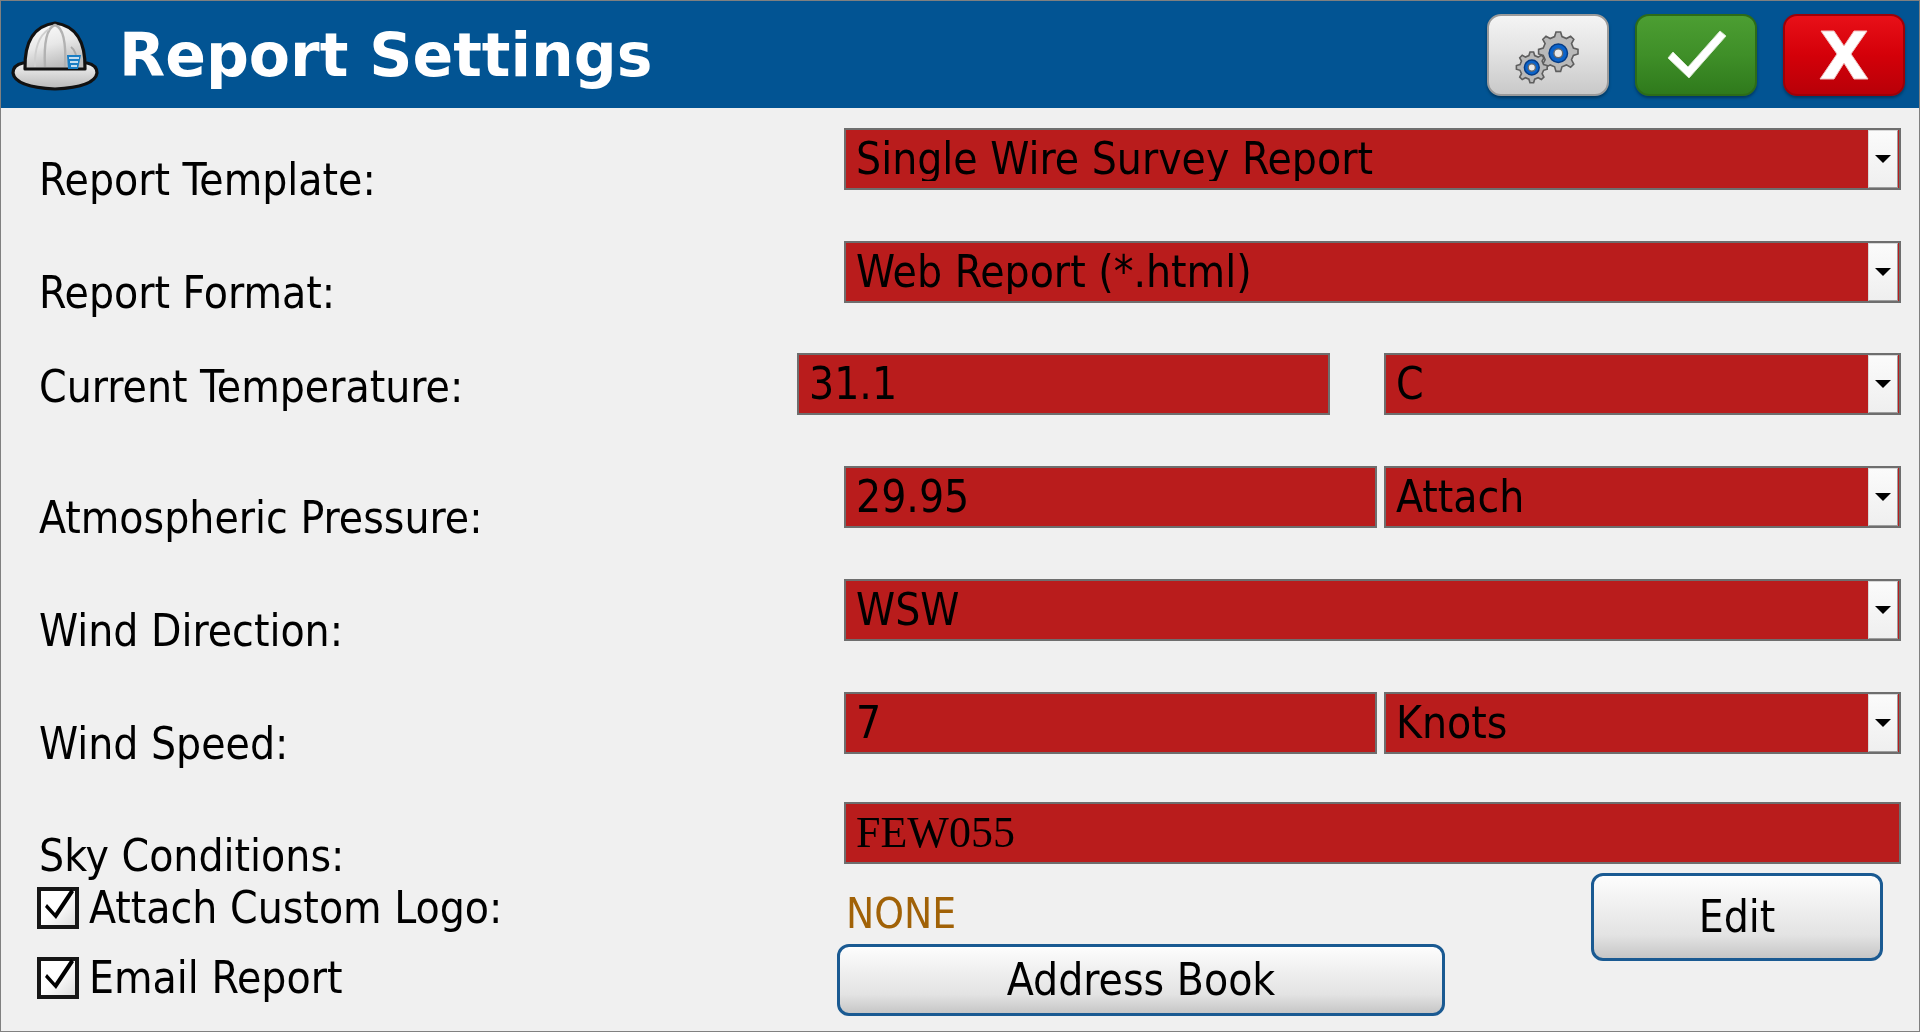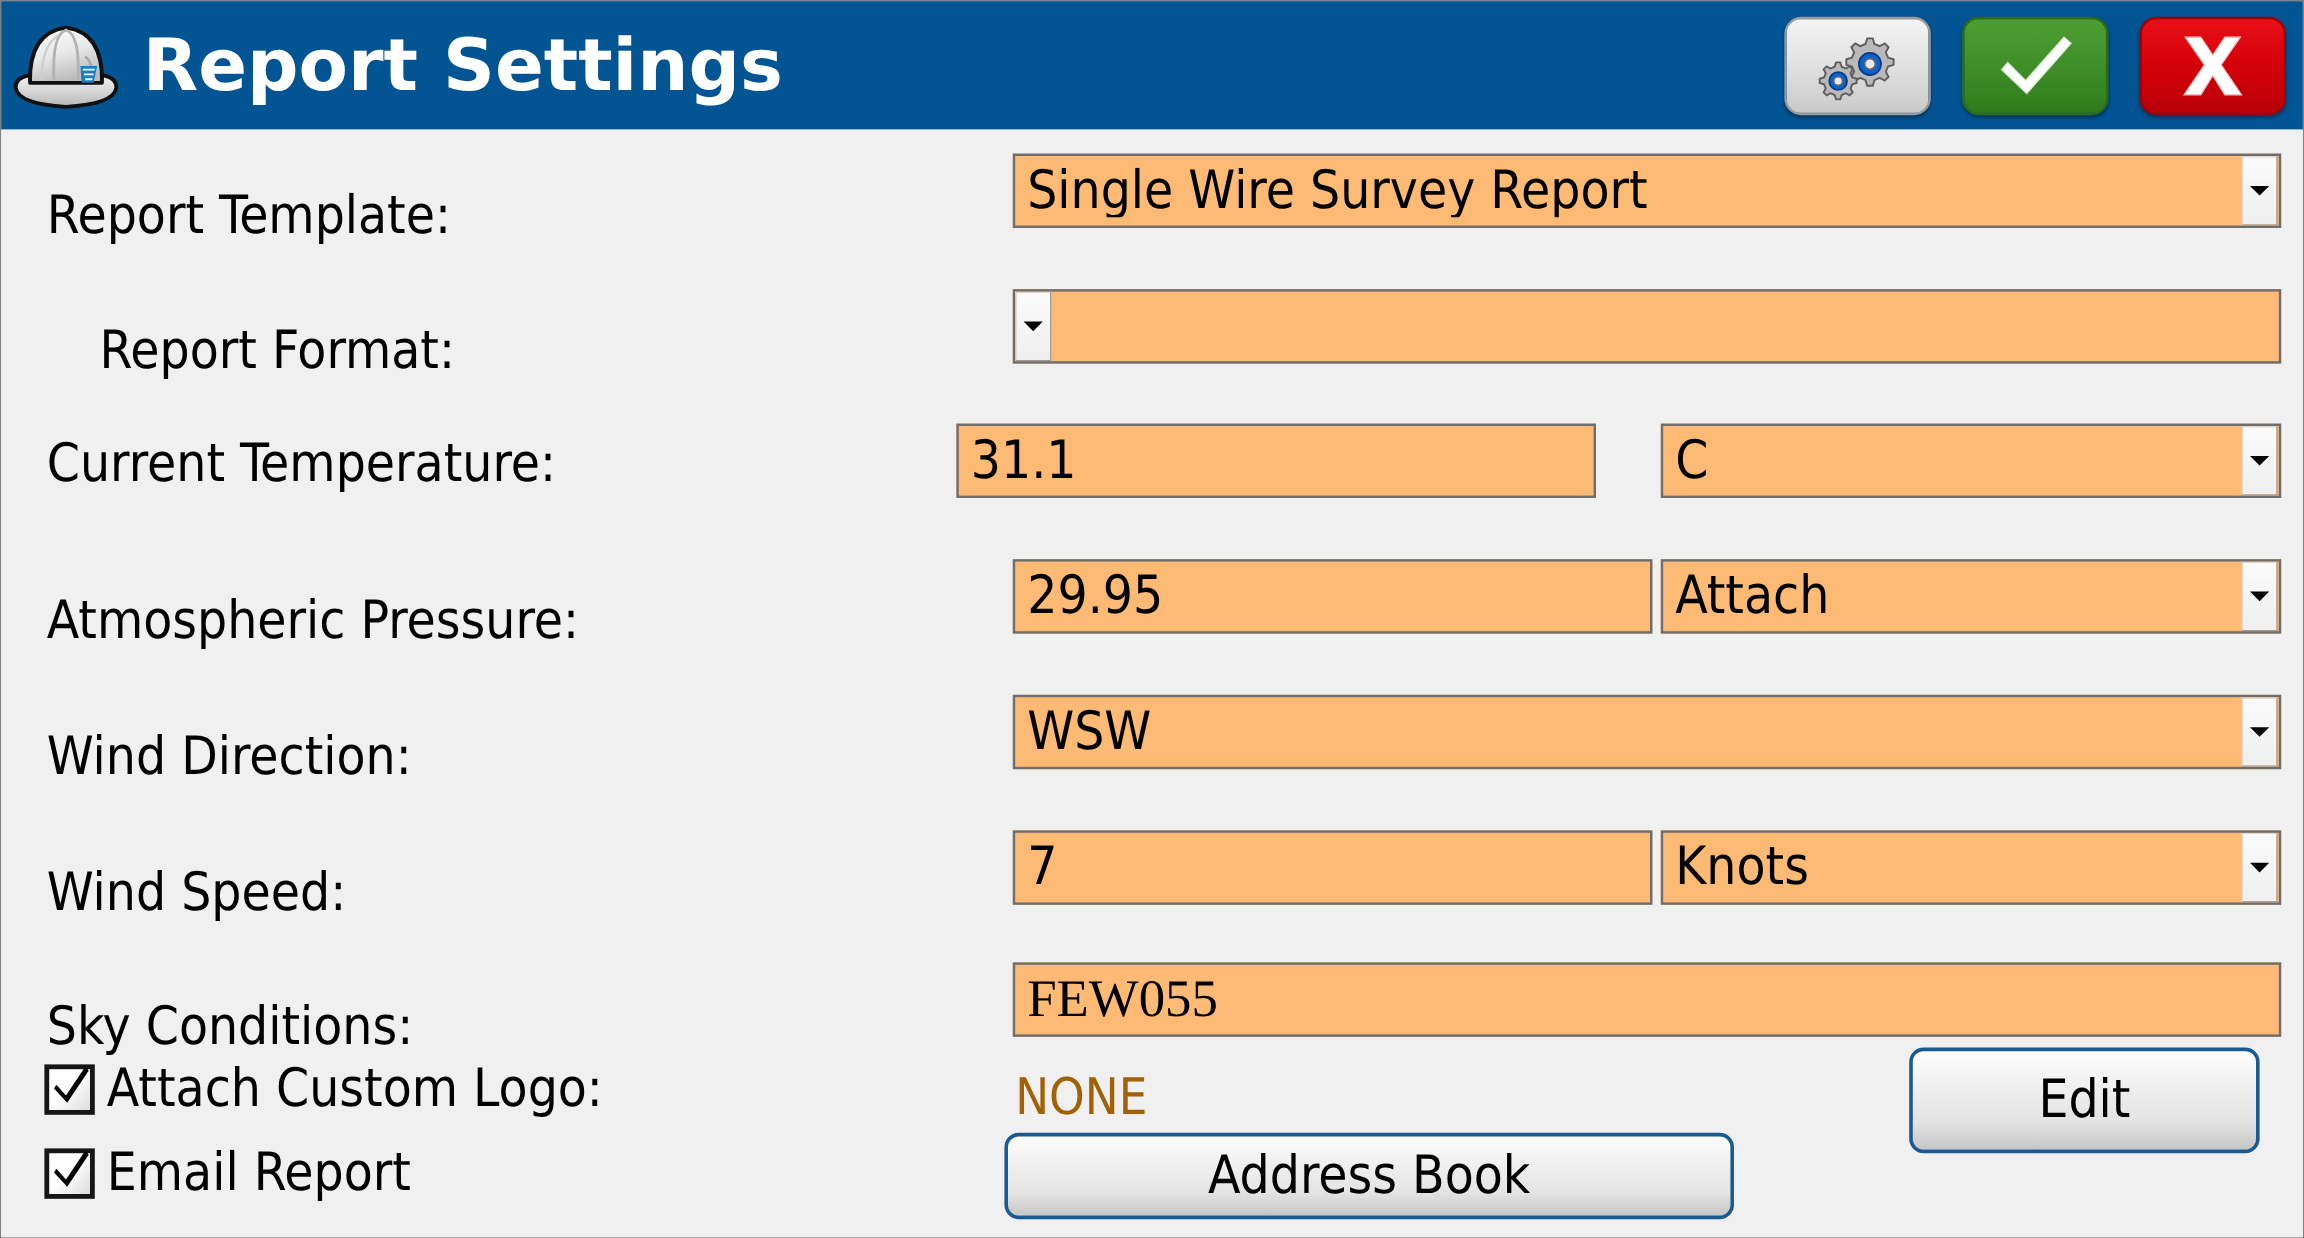--- a/index.html
+++ b/index.html
@@ -90,21 +90,21 @@
     left: 38px;
     color: #000000;
     font-size: 44px;
     line-height: 1;
     white-space: nowrap;
   }
 
   
   .field {
     position: absolute;
-    background: #fdba74;
+    background: #b91c1c;
     border: 2px solid #6e6e6e;
     display: flex;
     align-items: center;
     height: 62px;
     overflow: hidden;
   }
   .field .val {
     flex: 1 1 auto;
     padding-left: 10px;
     font-size: 44px;
@@ -257,22 +257,23 @@
   <div class="form">
 
     <div class="lbl" style="top:50px;">Report Template:</div>
     <div class="field combo" style="left:843px; top:20px; width:1057px;">
       <div class="val">Single Wire Survey Report</div>
       <div class="drop">
         <span class="caret"></span>
       </div>
     </div>
 
-    <div class="lbl" style="top:163px;margin-left:44px;">Report Format:</div>
+    <div class="lbl" style="top:163px;">Report Format:</div>
     <div class="field combo" style="left:843px; top:133px; width:1057px;">
+      <div class="val">Web Report (*.html)</div>
       <div class="drop">
         <span class="caret"></span>
       </div>
     </div>
 
     <div class="lbl" style="top:257px;">Current Temperature:</div>
     <div class="field" style="left:796px; top:245px; width:533px;">
       <div class="val">31.1</div>
     </div>
     <div class="field combo" style="left:1383px; top:245px; width:517px;">

